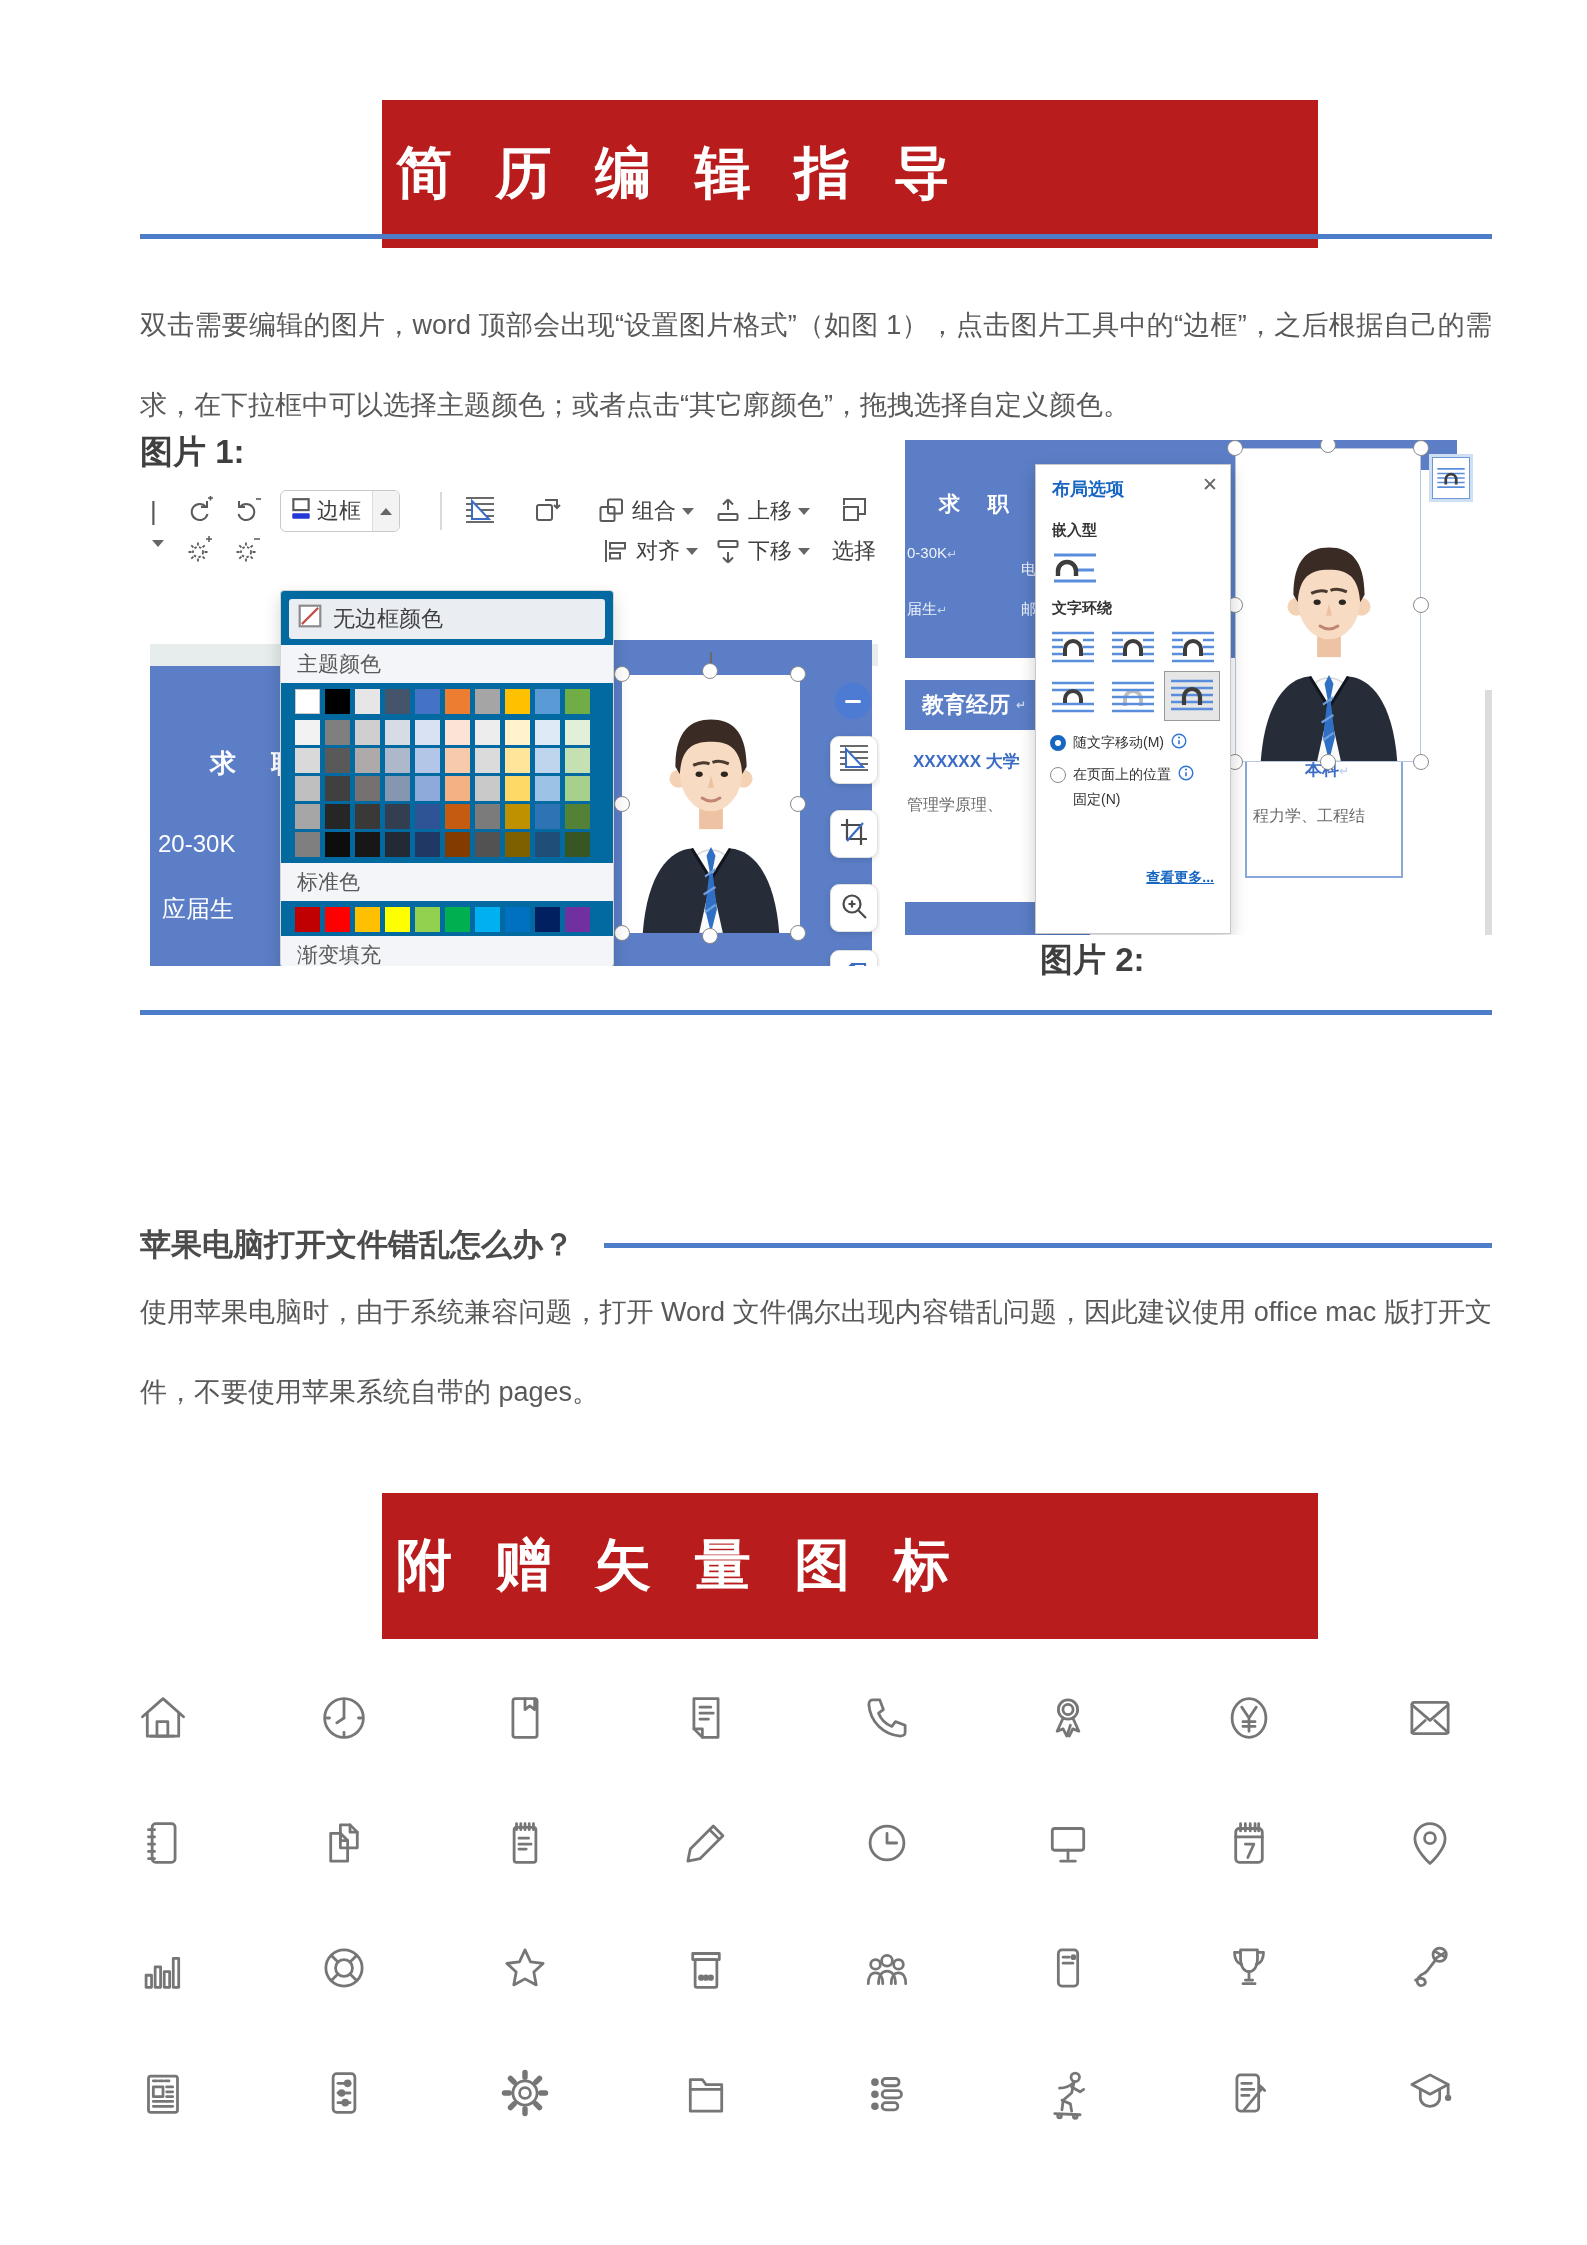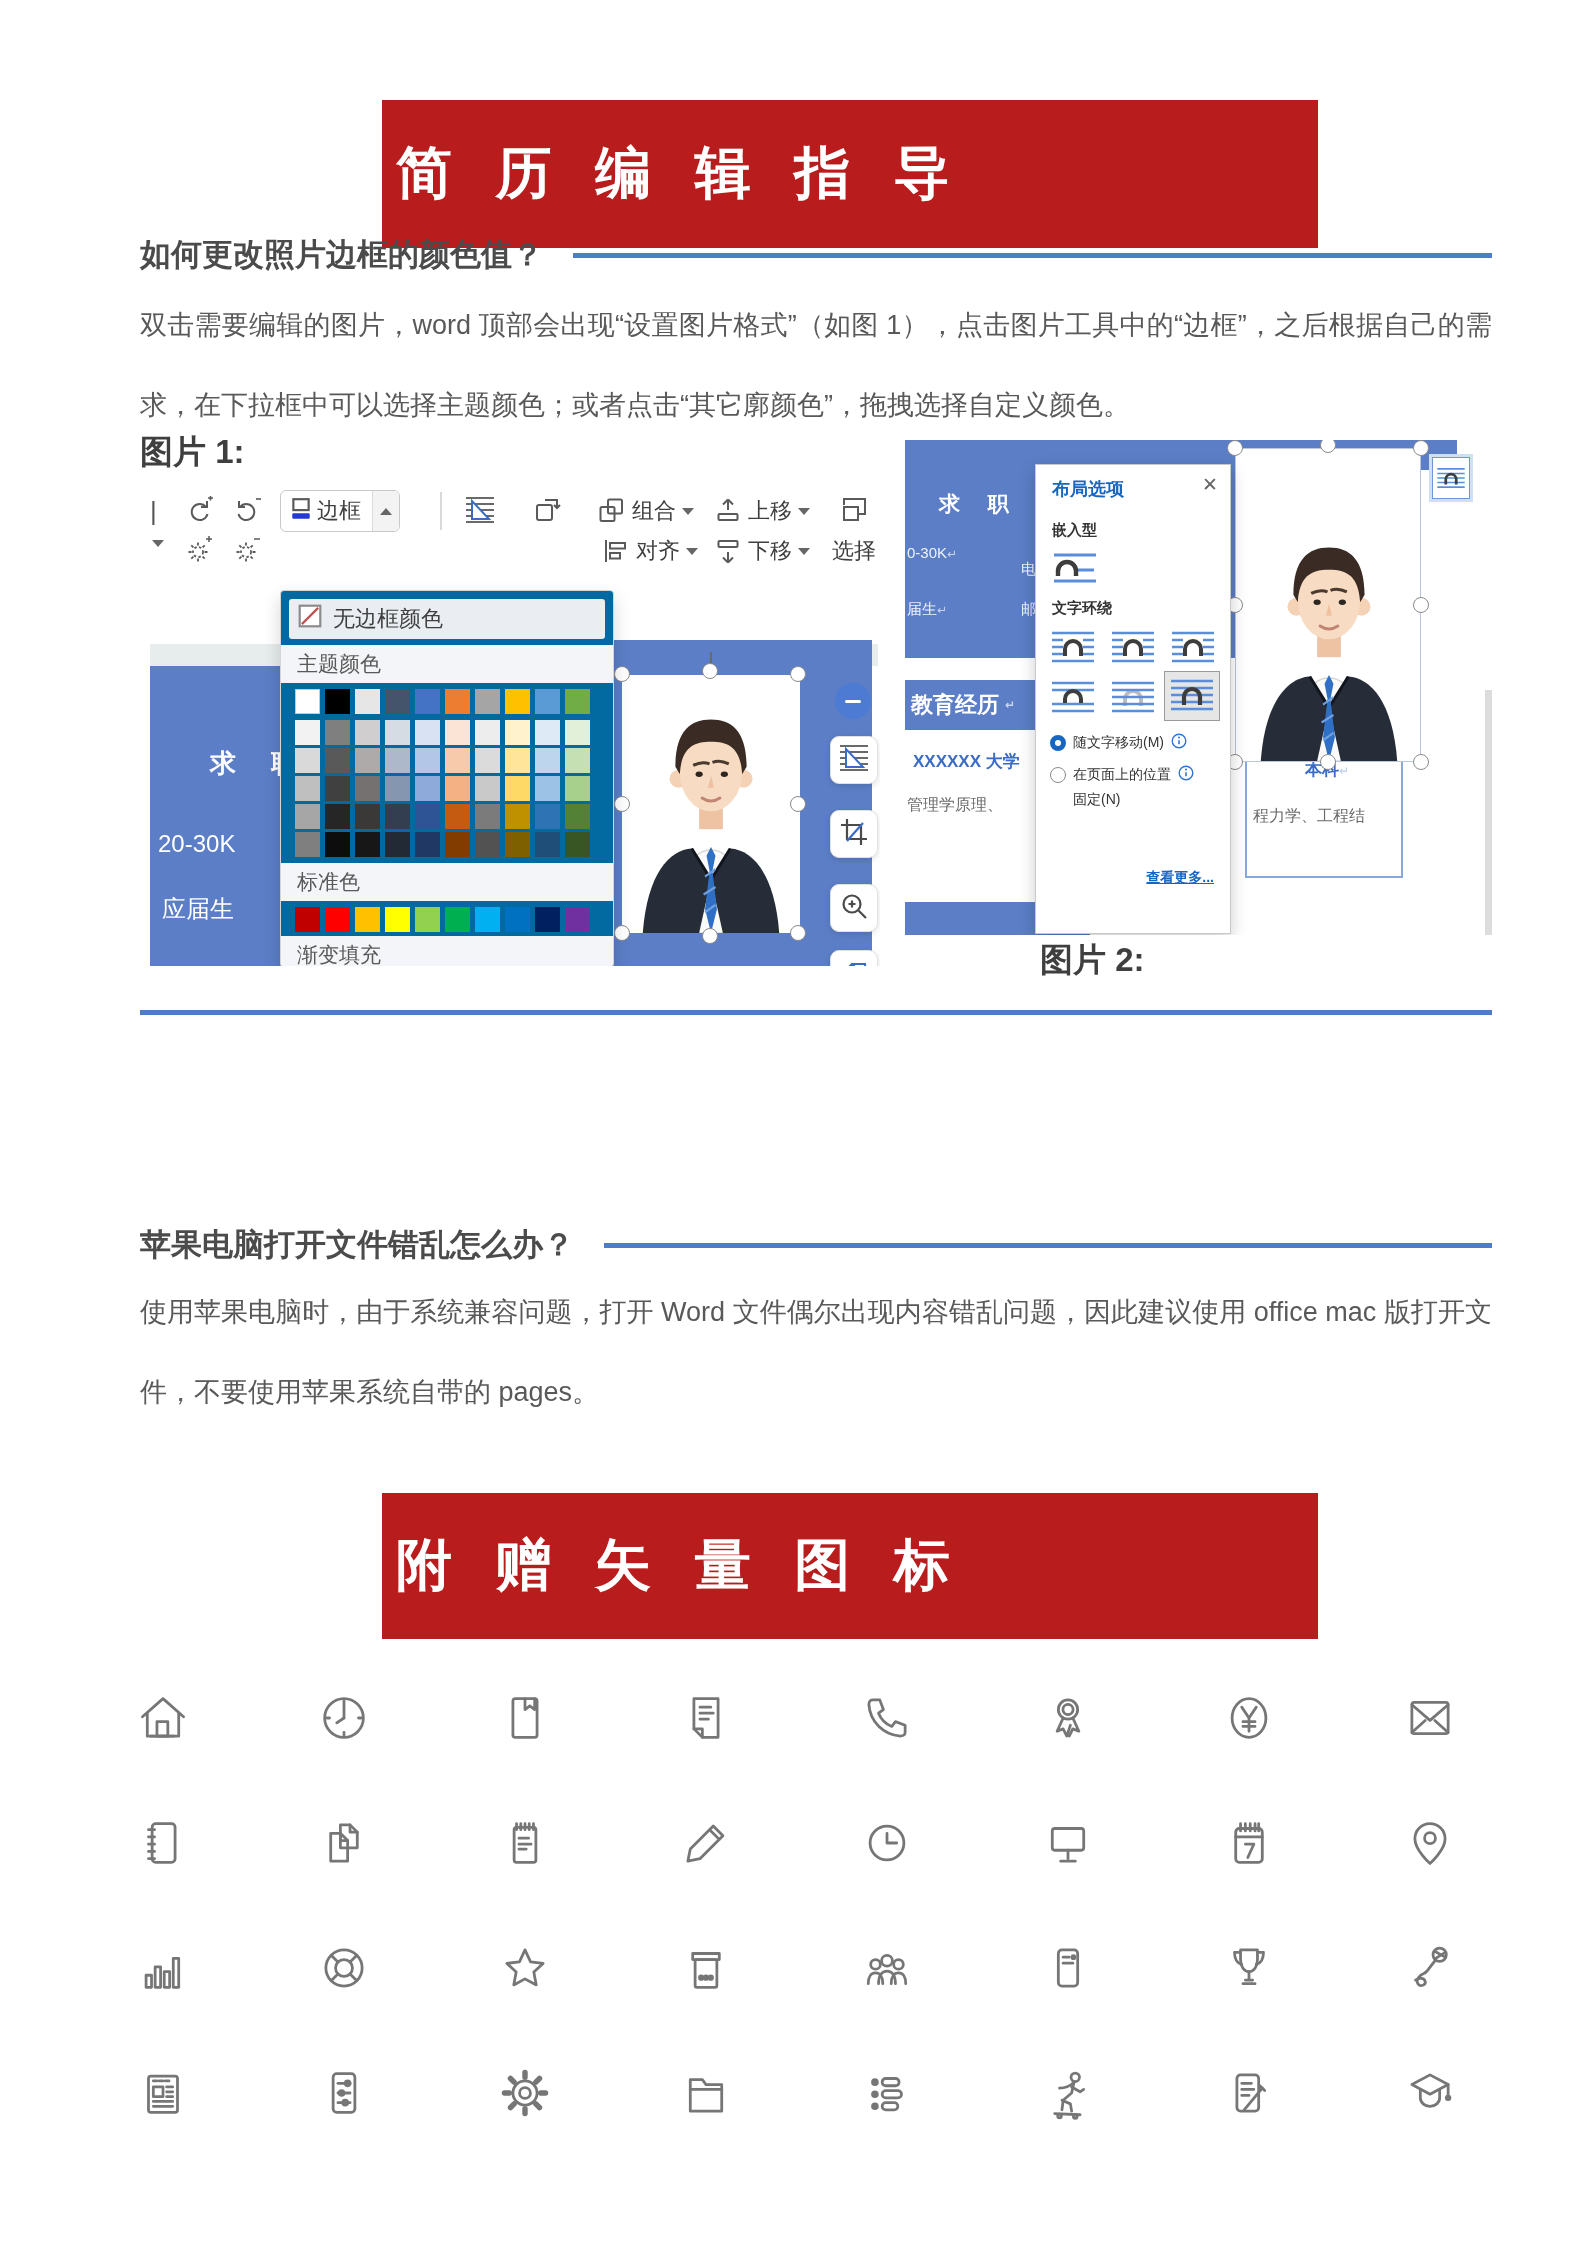--- a/index.html
+++ b/index.html
@@ -64,21 +64,21 @@
   .sw.light{border:1px solid #c9c9c9;}
 
   
   .fig2{position:absolute;left:905px;top:440px;width:598px;height:495px;overflow:hidden;background:#fff;}
   .f2-blue-top{position:absolute;left:0;top:0;width:552px;height:30px;background:#5b7ec6;}
   .f2-blue-left{position:absolute;left:0;top:0;width:330px;height:218px;background:#5b7ec6;color:#fff;}
   .f2-blue-left .jt{position:absolute;left:34px;top:50px;font-size:21px;font-weight:700;letter-spacing:11px;white-space:nowrap;}
   .f2row{position:absolute;font-size:15px;color:#eef2fa;white-space:nowrap;}
   .crlf{color:#c7d4ee;font-size:12px;}
   .edu-bar{position:absolute;left:0;top:240px;width:200px;height:50px;background:#5b7ec6;color:#fff;
-           display:flex;align-items:center;font-size:22px;font-weight:700;padding-left:6px;box-sizing:border-box;}
+           display:flex;align-items:center;font-size:22px;font-weight:700;padding-left:17px;box-sizing:border-box;}
   .f2-school{position:absolute;left:8px;top:310px;color:#3b6cc5;font-weight:700;font-size:17px;}
   .f2-course{position:absolute;left:2px;top:355px;color:#6a6a6a;font-size:16px;}
   .deg-box{position:absolute;left:340px;top:298px;width:158px;height:140px;border:2px solid #88a8dc;box-sizing:border-box;}
   .deg-box .dg{position:absolute;left:58px;top:18px;color:#3b6cc5;font-weight:700;font-size:17px;}
   .deg-box .c2{position:absolute;left:6px;top:66px;color:#6a6a6a;font-size:16px;white-space:nowrap;}
   .f2-bot-bar{position:absolute;left:0;top:462px;width:185px;height:33px;background:#5b7ec6;}
   .f2-scroll{position:absolute;left:580px;top:250px;width:7px;height:245px;background:#dcdcdc;}
 
   .photo2{position:absolute;left:330px;top:8px;width:186px;height:314px;background:#fff;border:1px solid #b9c6e0;
           box-sizing:border-box;overflow:hidden;}
@@ -110,21 +110,20 @@
 </head>
 <body>
 
 <div class="page">
 
   <div class="banner" style="top:100px;">
     <span>简 历 编 辑 指 导</span>
   </div>
 
   <div class="sec-head" style="top:234px;">
-    <div class="ht">如何更改照片边框的颜色值？</div>
     <div class="rule"></div>
   </div>
   <div class="para" style="top:285px;">双击需要编辑的图片，word 顶部会出现“设置图片格式”（如图 1），点击图片工具中的“边框”，之后根据自己的需求，在下拉框中可以选择主题颜色；或者点击“其它廓颜色”，拖拽选择自定义颜色。</div>
 
   <div class="figlabel" style="left:140px;top:430px;">图片 1:</div>
 
   <div class="fig1">
 
     <div class="tb-item" style="left:10px;top:8px;font-size:26px;color:#555;">|</div>
     <div class="tb-item" style="left:44px;top:8px;">

